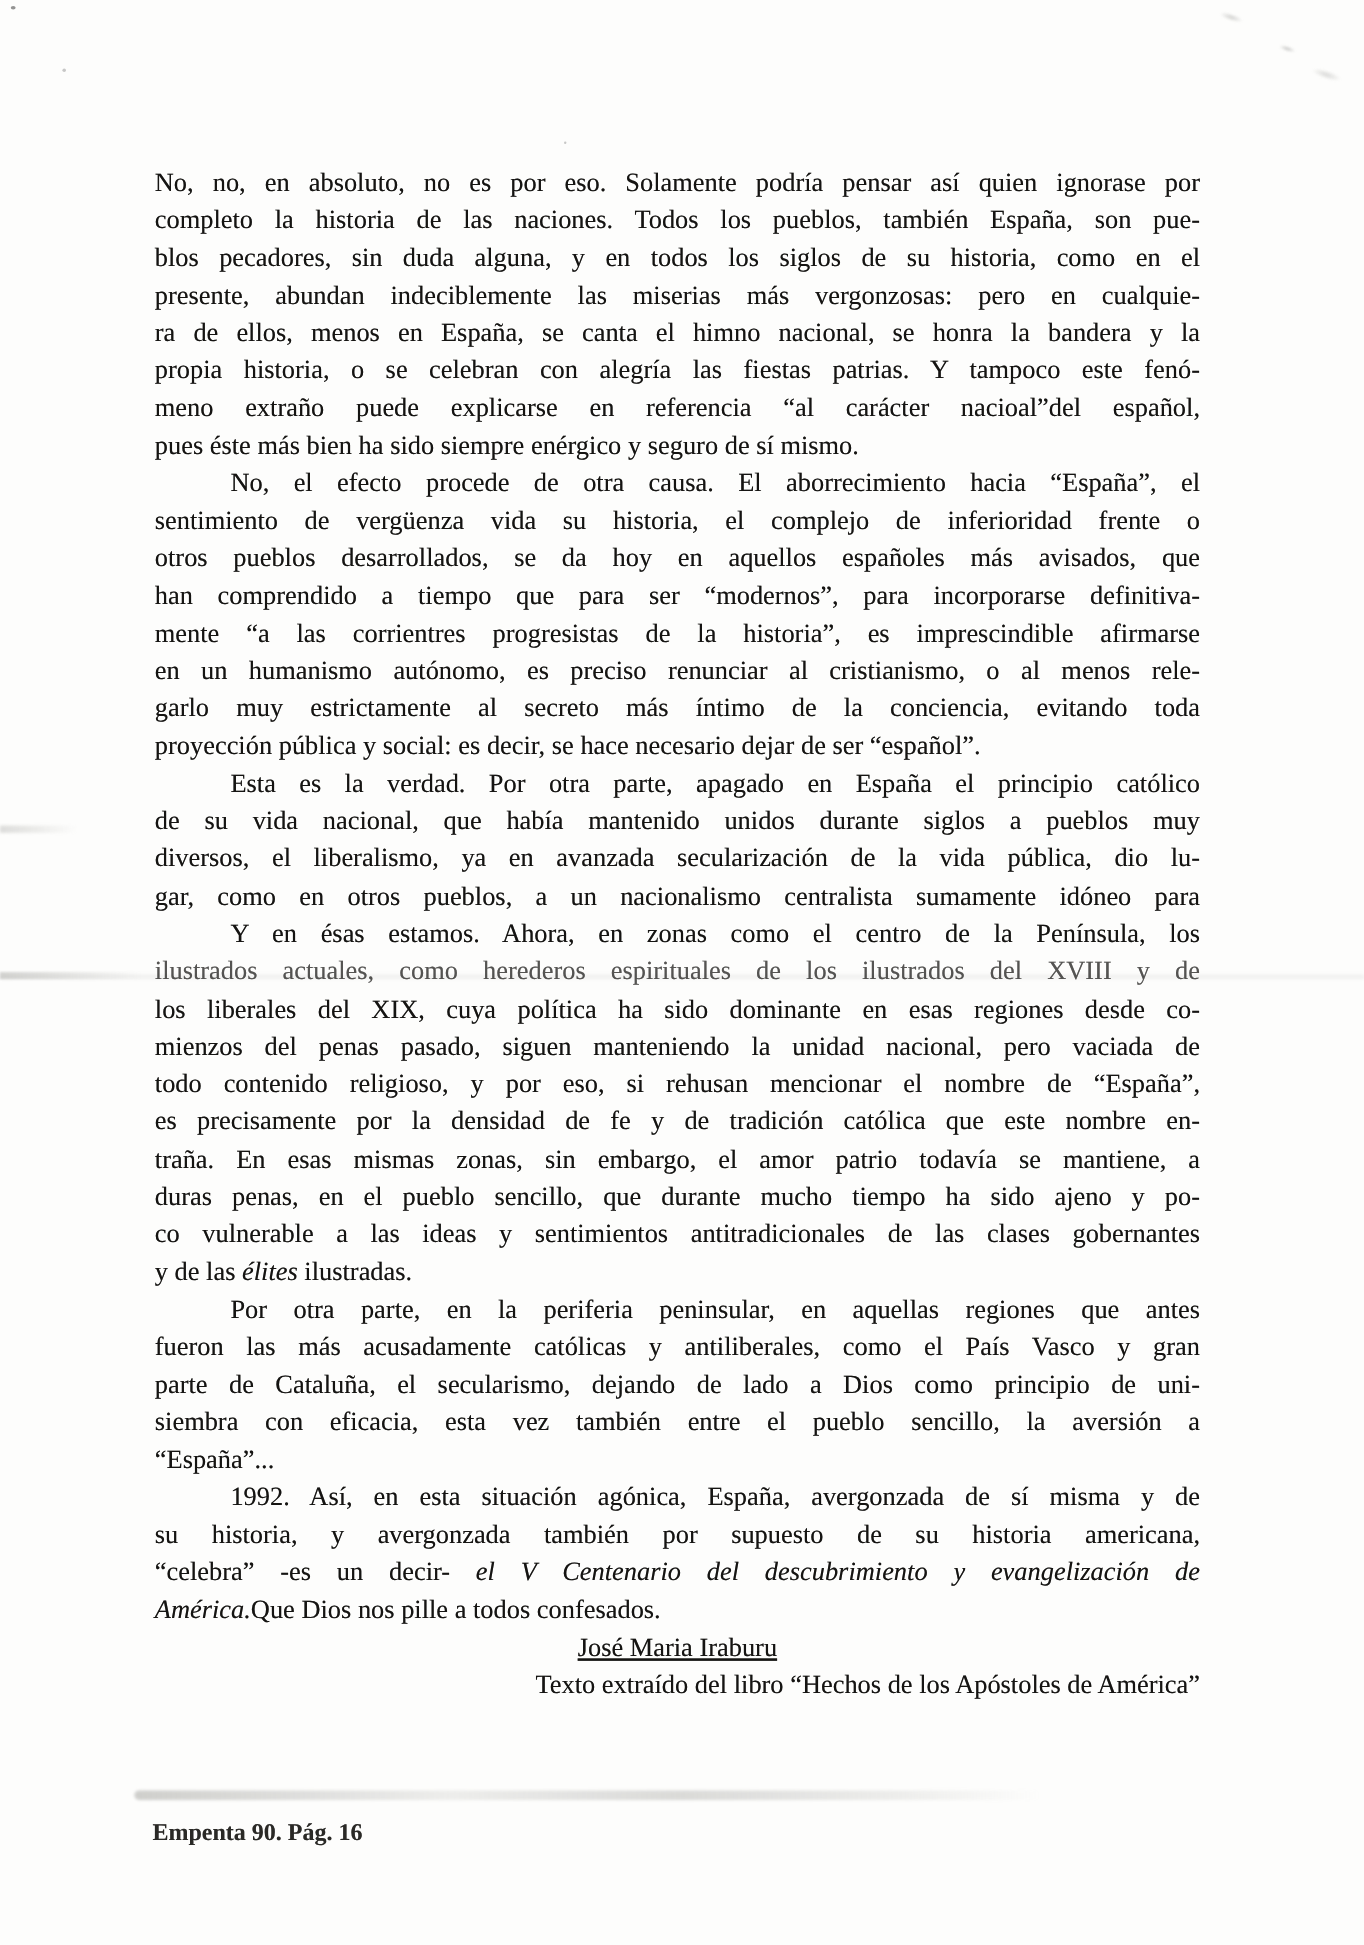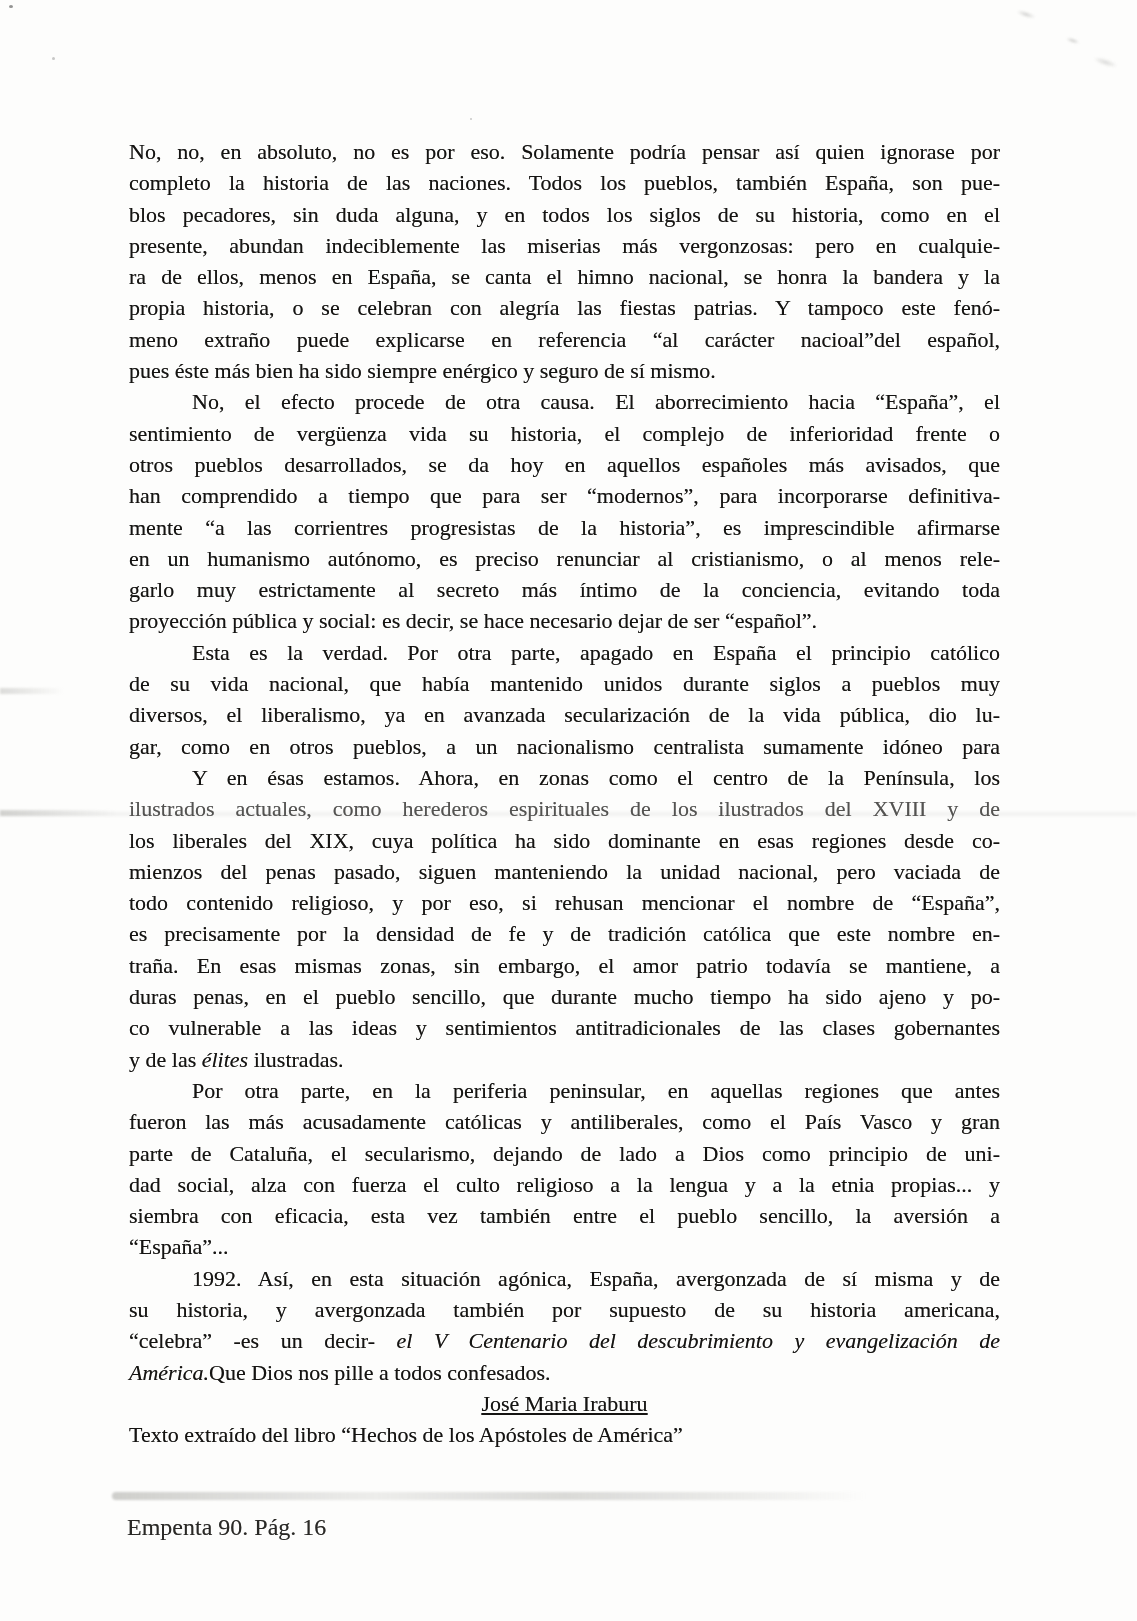--- a/index.html
+++ b/index.html
@@ -43,30 +43,31 @@
   }
   .signature-block {
     margin-top: 0;
     text-align: center;
   }
   .signature {
     display: inline-block;
     text-decoration: underline;
   }
   .attribution {
-    text-align: left;
+    text-align: right;
   }
   .footer {
     position: absolute;
     left: 127px;
     top: 1514px;
-    font-size: 24px;
+    font-size: 20px;
     line-height: 26px;
     color: #2a2926;
     text-shadow: 0 0 0.5px rgba(20,20,20,0.4);
+    font-weight: bold;
   }
   
   .smudge {
     position: absolute;
     pointer-events: none;
   }
   .smudge-footer-line {
     left: 112px; top: 1492px; width: 755px; height: 8px;
     background: linear-gradient(90deg,
       rgba(150,150,145,0.45) 0%,
@@ -160,21 +161,20 @@
         <div class="line"><span>es precisamente por la densidad de fe y de tradición católica que este nombre en-</span></div>
         <div class="line"><span>traña. En esas mismas zonas, sin embargo, el amor patrio todavía se mantiene, a</span></div>
         <div class="line"><span>duras penas, en el pueblo sencillo, que durante mucho tiempo ha sido ajeno y po-</span></div>
         <div class="line"><span>co vulnerable a las ideas y sentimientos antitradicionales de las clases gobernantes</span></div>
         <div class="line last"><span>y de las </span><span class="italic">élites</span><span> ilustradas.</span></div>
       </div>
       <div class="paragraph">
         <div class="line indent"><span>Por otra parte, en la periferia peninsular, en aquellas regiones que antes</span></div>
         <div class="line"><span>fueron las más acusadamente católicas y antiliberales, como el País Vasco y gran</span></div>
         <div class="line"><span>parte de Cataluña, el secularismo, dejando de lado a Dios como principio de uni-</span></div>
-        <div class="line"><span>dad social, alza con fuerza el culto religioso a la lengua y a la etnia propias... y</span></div>
         <div class="line"><span>siembra con eficacia, esta vez también entre el pueblo sencillo, la aversión a</span></div>
         <div class="line last"><span>“España”...</span></div>
       </div>
       <div class="paragraph">
         <div class="line indent"><span>1992. Así, en esta situación agónica, España, avergonzada de sí misma y de</span></div>
         <div class="line"><span>su historia, y avergonzada también por supuesto de su historia americana,</span></div>
         <div class="line"><span>“celebra” -es un decir- </span><span class="italic">el V Centenario del descubrimiento y evangelización de</span></div>
         <div class="line last"><span class="italic">América.</span><span>Que Dios nos pille a todos confesados.</span></div>
       </div>
       <div class="signature-block">

